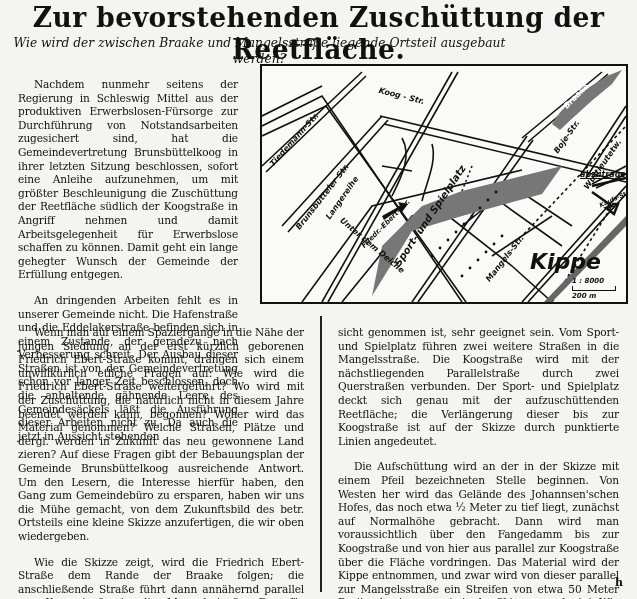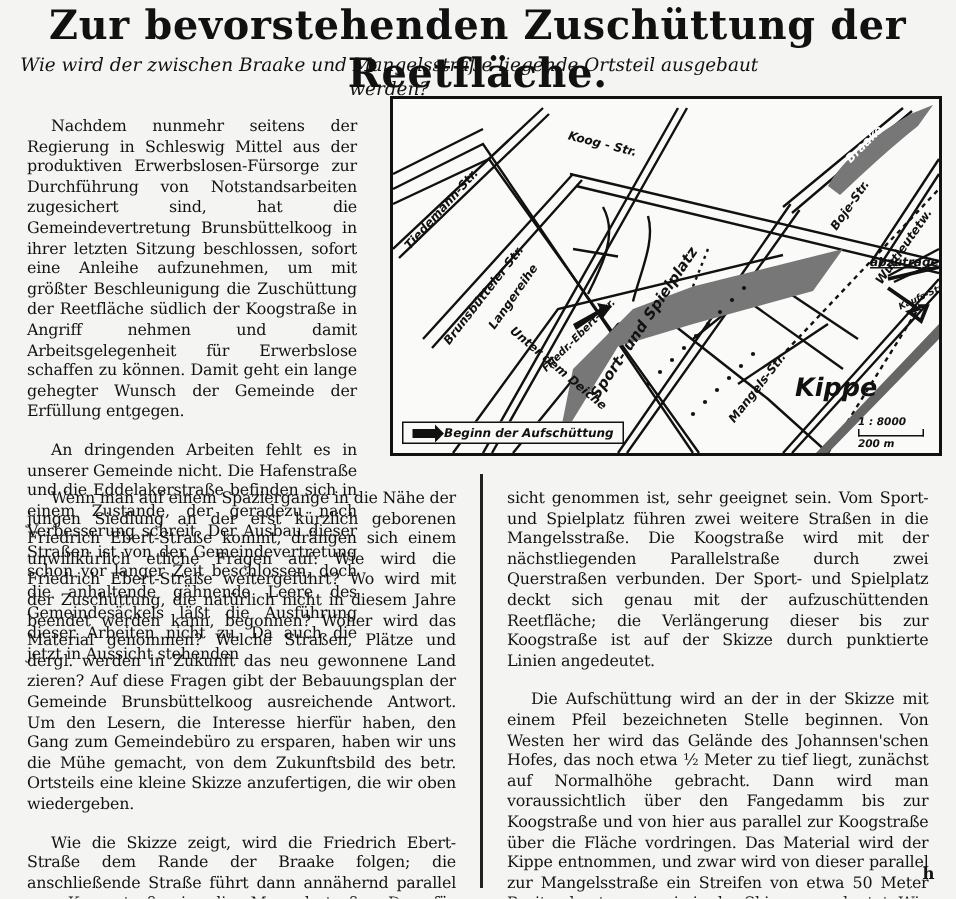--- a/index.html
+++ b/index.html
@@ -28,21 +28,21 @@
             font-family:"DejaVu Sans", sans-serif; font-style:italic; font-weight:bold; font-size:8px;
             background:#fafaf8; display:flex; align-items:center; gap:5px; }
   .arrow-glyph { display:inline-block; width:16px; height:6px; background:#111; position:relative; }
   .arrow-glyph:after { content:""; position:absolute; right:-5px; top:-3px; border-left:6px solid #111;
                        border-top:6px solid transparent; border-bottom:6px solid transparent; }
   .scale { position:absolute; right:10px; bottom:2px; font-family:"DejaVu Sans", sans-serif;
            font-style:italic; font-weight:bold; font-size:7px; text-align:left; width:44px; }
   .scale .bar { height:4px; border-left:1.5px solid #111; border-right:1.5px solid #111;
                 border-bottom:1.5px solid #111; margin:1px 0; }
   .kippe { position:absolute; left:268px; top:183px; font-family:"DejaVu Sans", sans-serif;
-           font-weight:bold; font-style:italic; font-size:17px; }
+           font-weight:bold; font-style:italic; font-size:22px; }
   .abz { position:absolute; left:318px; top:104px; font-family:"DejaVu Sans", sans-serif;
          font-style:italic; font-weight:bold; font-size:8px; text-decoration:underline; }
 </style>
 </head>
 <body>
 
 <div class="headline">Zur bevorstehenden Zuschüttung der Reetfläche.</div>
 <div class="subhead">Wie wird der zwischen Braake und Mangelsstraße liegende Ortsteil ausgebaut werden?</div>
 
 <div class="col col-left-top">
@@ -126,24 +126,20 @@
   <span class="map-label" style="left:320px;top:120px;transform:rotate(-55deg);">Wurtleutetw.</span>
   <span class="map-label" style="left:336px;top:136px;transform:rotate(-25deg);font-size:6px;">Kaufs-Str.</span>
   <span class="map-label" style="left:62px;top:150px;transform:rotate(-55deg);">Langereihe</span>
   <span class="map-label" style="left:98px;top:178px;transform:rotate(-45deg);font-size:7px;">Friedr.-Ebert-Str.</span>
   <span class="map-label" style="left:130px;top:196px;transform:rotate(-56deg);font-size:10px;">Sport- und Spielplatz</span>
   <span class="map-label" style="left:82px;top:150px;transform:rotate(40deg);">Unter dem Deiche</span>
   <span class="map-label" style="left:222px;top:212px;transform:rotate(-52deg);">Mangels-Str.</span>
   <span class="kippe">Kippe</span>
   <span class="abz">abzutragen</span>
 
-  <div class="legend">
-    <span class="arrow-glyph"></span>
-    <span>Beginn der Aufschüttung</span>
-  </div>
   <div class="scale">
     <div>1 : 8000</div>
     <div class="bar"></div>
     <div>200 m</div>
   </div>
 </div>
 
 <div class="col col-left-bottom">
   <p>Wenn man auf einem Spaziergange in die Nähe der jungen Siedlung an der erst kürzlich geborenen Friedrich Ebert-Straße kommt, drängen sich einem unwillkürlich etliche Fragen auf: Wie wird die Friedrich Ebert-Straße weitergeführt? Wo wird mit der Zuschüttung, die natürlich nicht in diesem Jahre beendet werden kann, begonnen? Woher wird das Material genommen? Welche Straßen, Plätze und dergl. werden in Zukunft das neu gewonnene Land zieren? Auf diese Fragen gibt der Bebauungsplan der Gemeinde Brunsbüttelkoog ausreichende Antwort. Um den Lesern, die Interesse hierfür haben, den Gang zum Gemeindebüro zu ersparen, haben wir uns die Mühe gemacht, von dem Zukunftsbild des betr. Ortsteils eine kleine Skizze anzufertigen, die wir oben wiedergeben.</p>
   <p>Wie die Skizze zeigt, wird die Friedrich Ebert-Straße dem Rande der Braake folgen; die anschließende Straße führt dann annähernd parallel zur Koogsstraße in die Mangelsstraße. Das für Bebauung nicht geeignete Aufschüttungsgelände zwischen dieser Straße und dem Deiche wird für einen Sport- und Spielplatz, für den es in Aus-</p>

